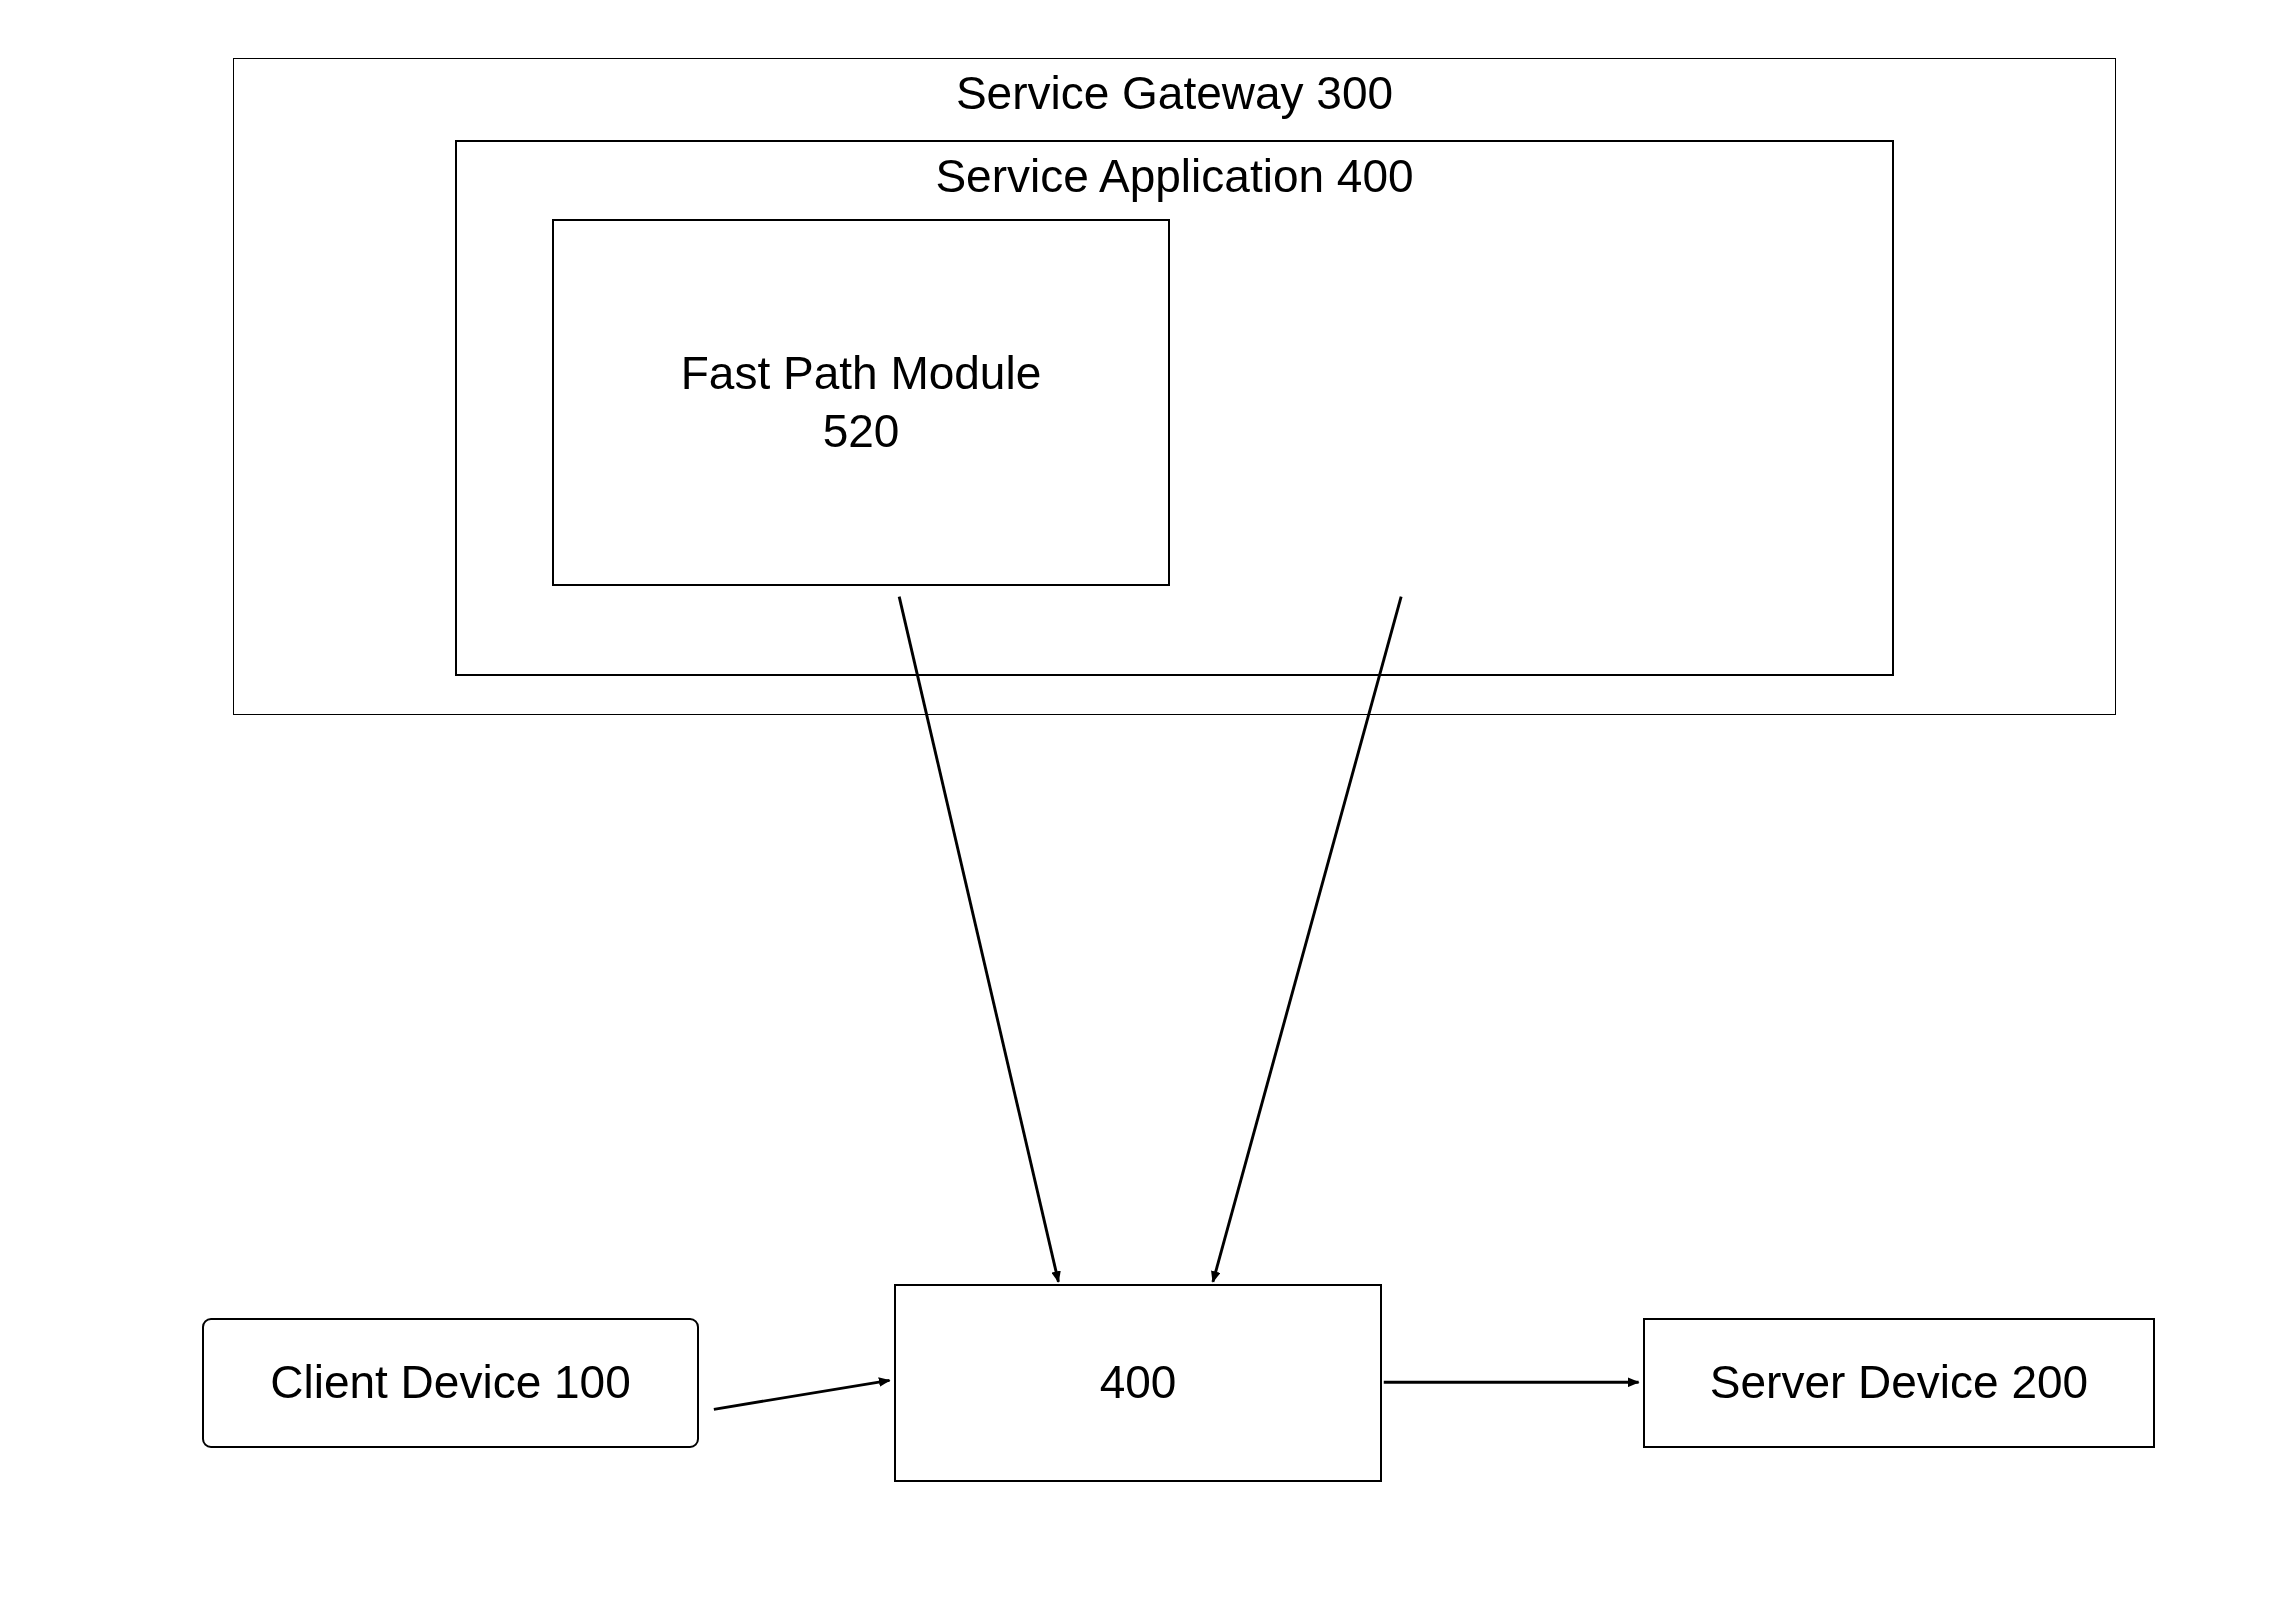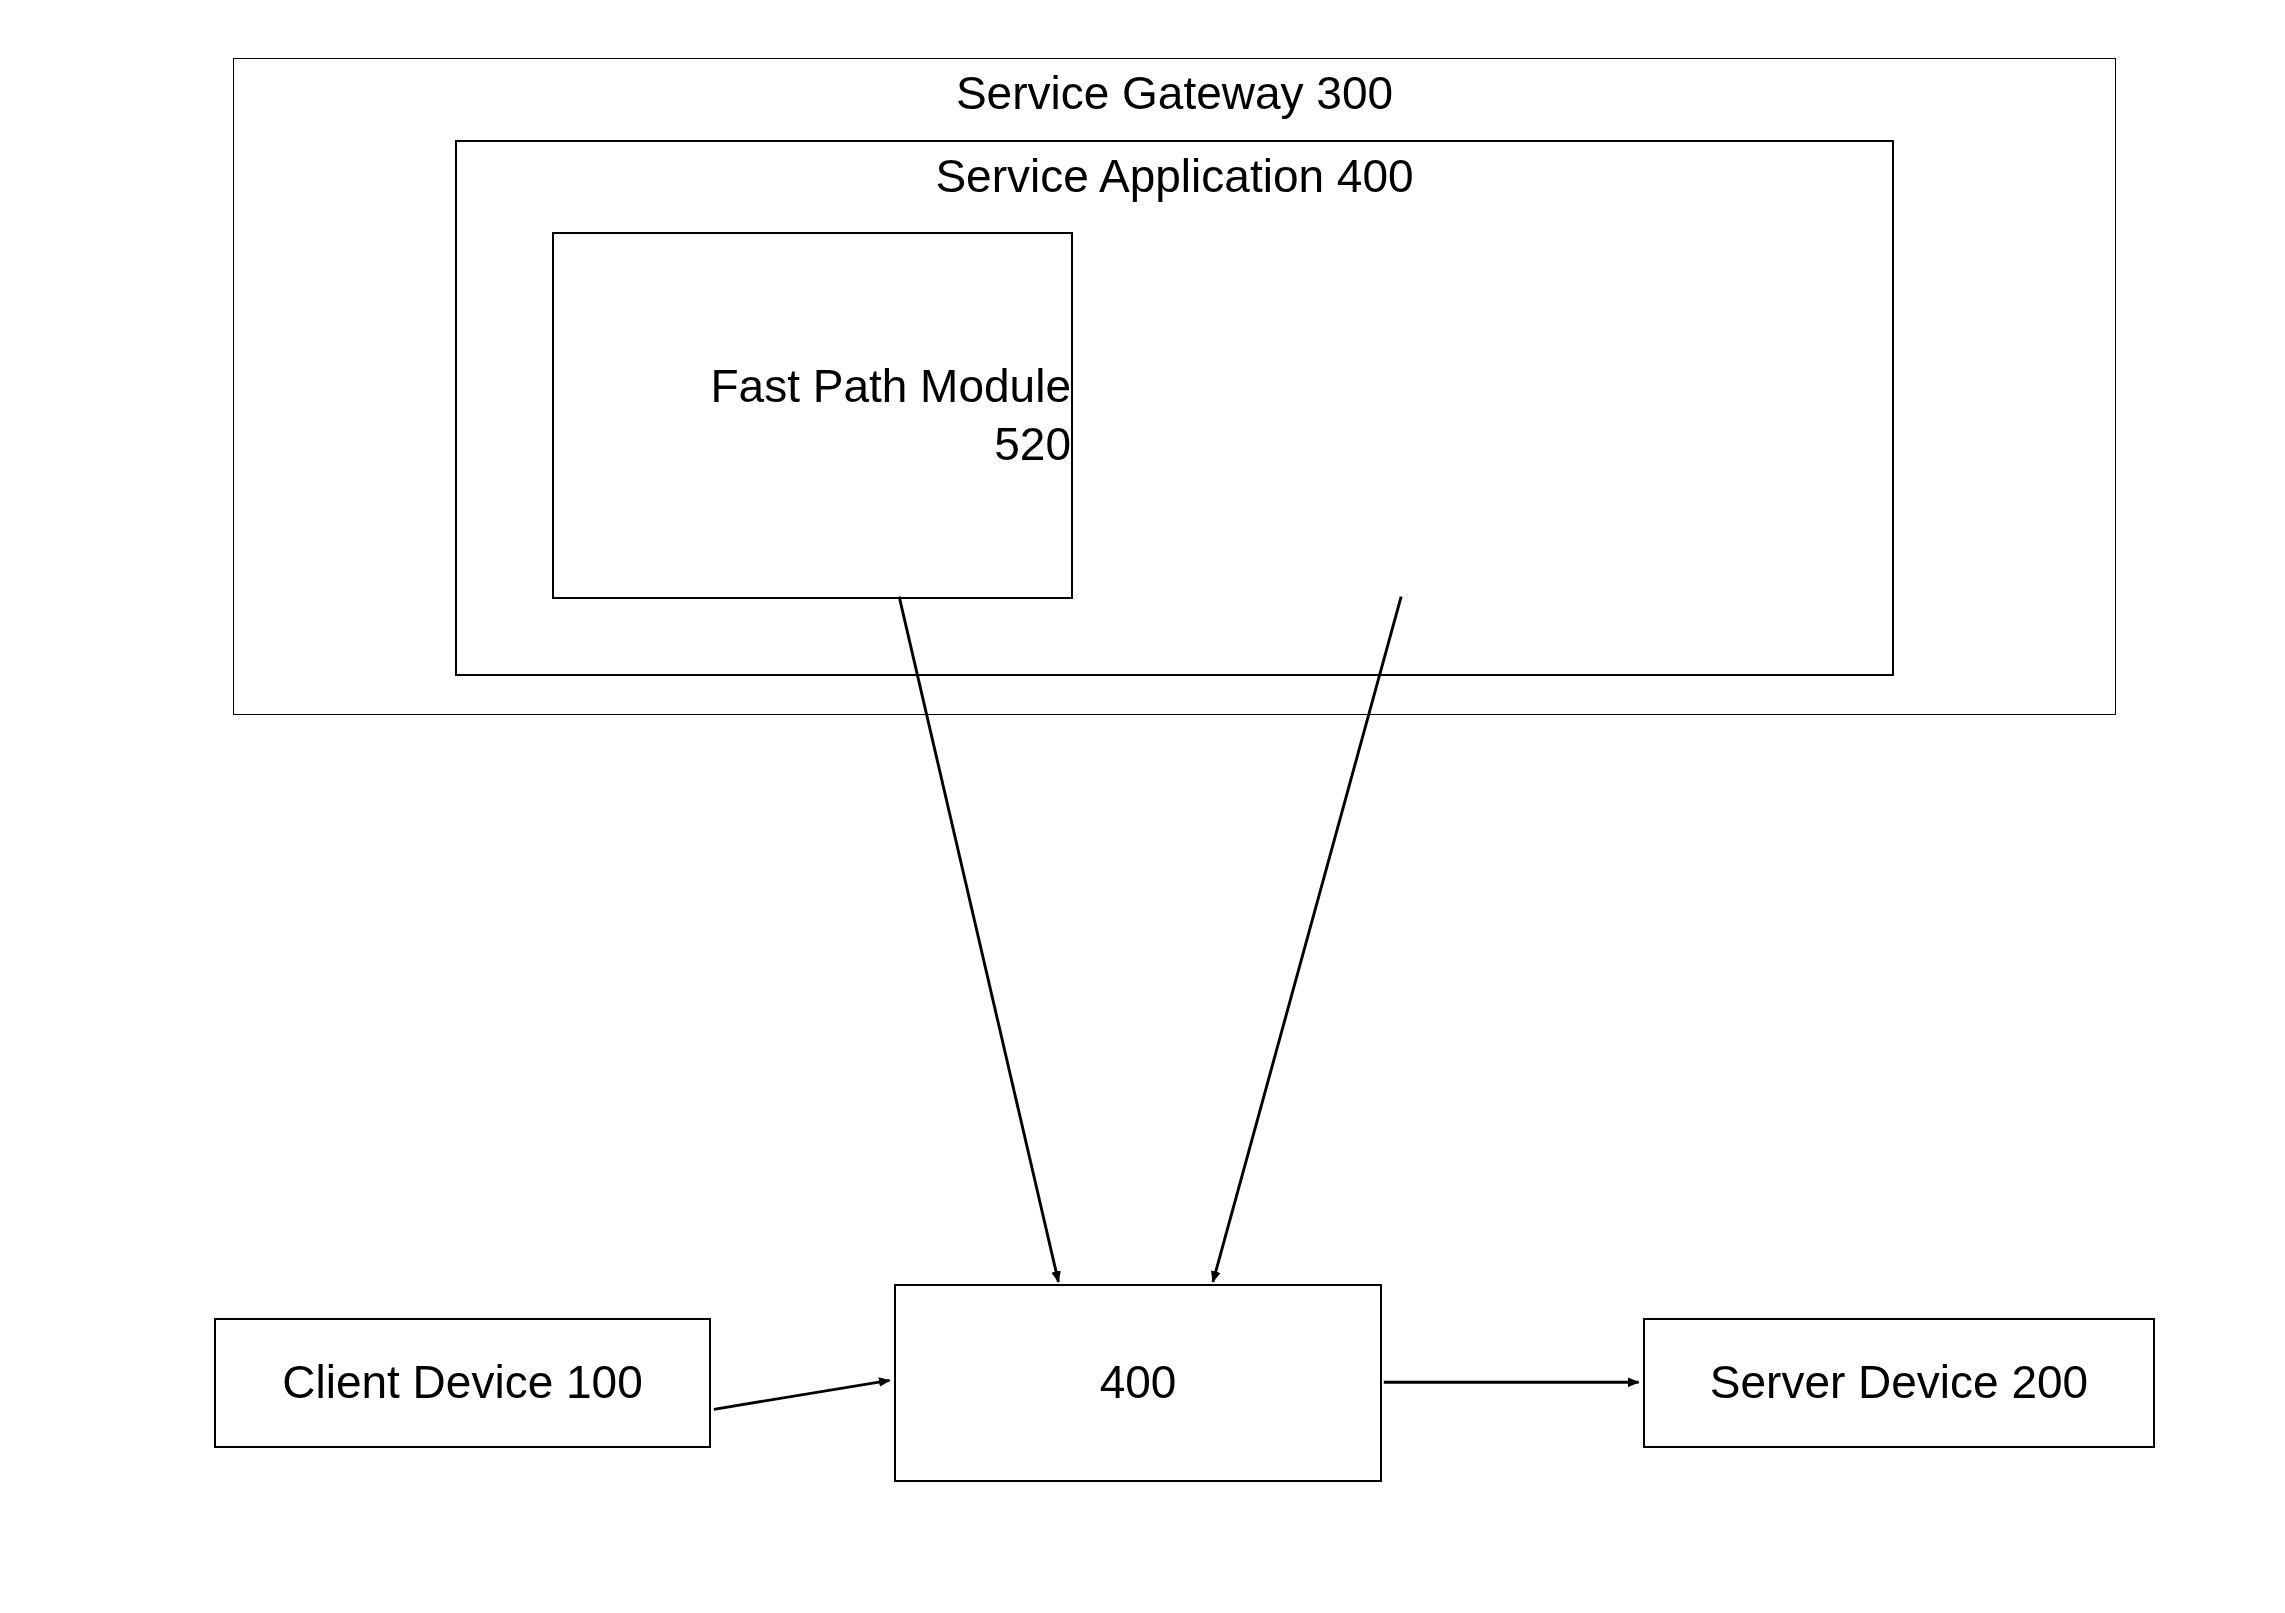--- a/index.html
+++ b/index.html
@@ -54,27 +54,27 @@
 <div class="canvas">
 
   <div class="box thin" style="left:193px; top:58px; width:1883px; height:657px;">
     <div class="label">Service Gateway 300</div>
   </div>
 
   <div class="box" style="left:415px; top:140px; width:1439px; height:536px;">
     <div class="label">Service Application 400</div>
   </div>
 
-  <div class="box center-content" style="left:512px; top:232px; width:521px; height:367px;align-items:flex-end;">
+  <div class="box center-content" style="left:512px; top:219px; width:618px; height:367px;">
     <div>Fast Path Module</div>
     <div>520</div>
   </div>
 
 
-  <div class="box center-content" style="left:174px; top:1318px; width:497px; height:130px;">
+  <div class="box center-content" style="left:162px; top:1318px; width:497px; height:130px;border-radius:9px;">
     <div>Client Device 100</div>
   </div>
 
   <div class="box center-content" style="left:854px; top:1284px; width:488px; height:198px;">
     <div>400</div>
   </div>
 
   <div class="box center-content" style="left:1603px; top:1318px; width:512px; height:130px;">
     <div>Server Device 200</div>
   </div>

